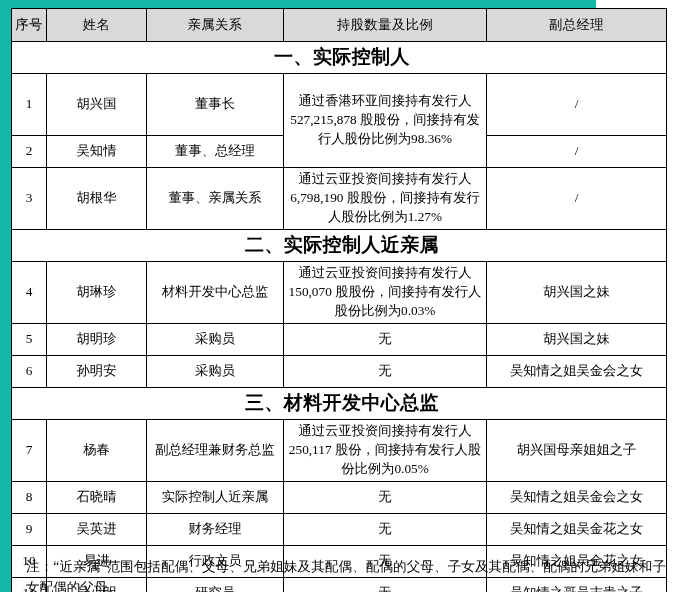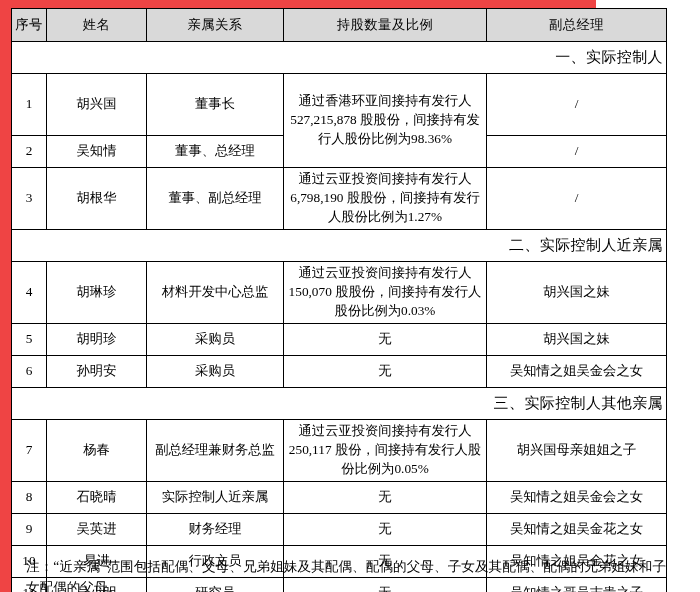--- a/index.html
+++ b/index.html
@@ -12,21 +12,21 @@
     height: 592px;
     font-family: "Liberation Serif", "DejaVu Serif", serif;
     color: #000000;
     overflow: hidden;
   }
 
   #page {
     position: relative;
     width: 596px;
     height: 592px;
-    background: #ef4444;
+    background: #14b8a6;
   }
 
   table.kin-table {
     position: absolute;
     left: 11px;
     top: 8px;
     width: 655px;
     border-collapse: collapse;
     table-layout: fixed;
     background: #ffffff;
@@ -52,25 +52,25 @@
 
   thead th {
     background: #d9d9d9;
     font-weight: bold;
     height: 28px;
     font-size: 13.8px;
     letter-spacing: 0.5px;
   }
 
   tr.section-row td {
-    text-align: right;
-    font-weight: normal;
+    text-align: center;
+    font-weight: bold;
     height: 27px;
     padding-left: 9px;
-    font-size: 15px;
+    font-size: 19px;
     letter-spacing: 0.4px;
   }
 
   tr.data-row td {
     height: 27px;
   }
   tr.data-row.tall td {
     height: 57px;
   }
 
@@ -134,21 +134,21 @@
       <tr class="data-row">
         <td class="num-cell">2</td>
         <td>吴知情</td>
         <td>董事、总经理</td>
         <td>/</td>
       </tr>
 
       <tr class="data-row tall">
         <td class="num-cell">3</td>
         <td>胡根华</td>
-        <td>董事、副总经理</td>
+        <td>董事、亲属关系</td>
         <td class="holding-cell">通过云亚投资间接持有发行人6,798,190 股股份，间接持有发行人股份比例为1.27%</td>
         <td>/</td>
       </tr>
 
       <tr class="section-row">
         <td colspan="5">二、实际控制人近亲属</td>
       </tr>
 
       <tr class="data-row tall">
         <td class="num-cell">4</td>
@@ -168,21 +168,21 @@
 
       <tr class="data-row">
         <td class="num-cell">6</td>
         <td>孙明安</td>
         <td>采购员</td>
         <td class="holding-cell">无</td>
         <td>吴知情之姐吴金会之女</td>
       </tr>
 
       <tr class="section-row">
-        <td colspan="5">三、实际控制人其他亲属</td>
+        <td colspan="5">三、材料开发中心总监</td>
       </tr>
 
       <tr class="data-row tall">
         <td class="num-cell">7</td>
         <td>杨春</td>
         <td>副总经理兼财务总监</td>
         <td class="holding-cell">通过云亚投资间接持有发行人250,117 股份，间接持有发行人股份比例为0.05%</td>
         <td>胡兴国母亲姐姐之子</td>
       </tr>
 

